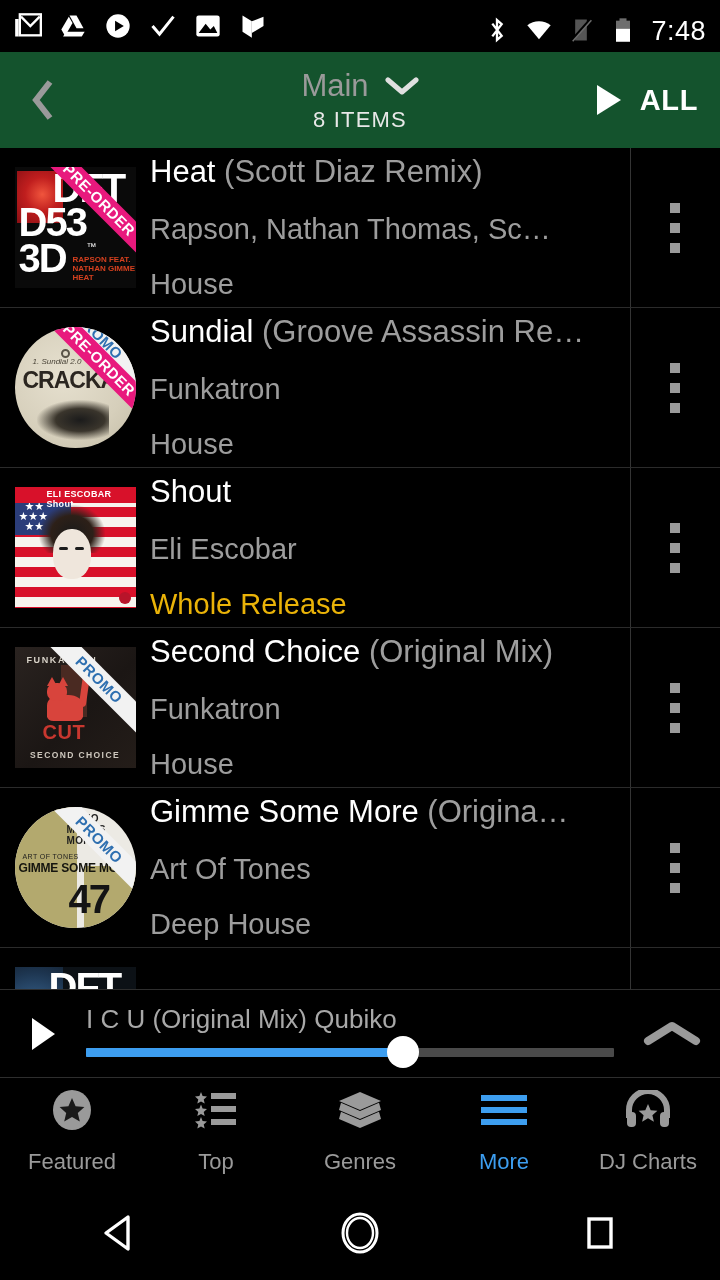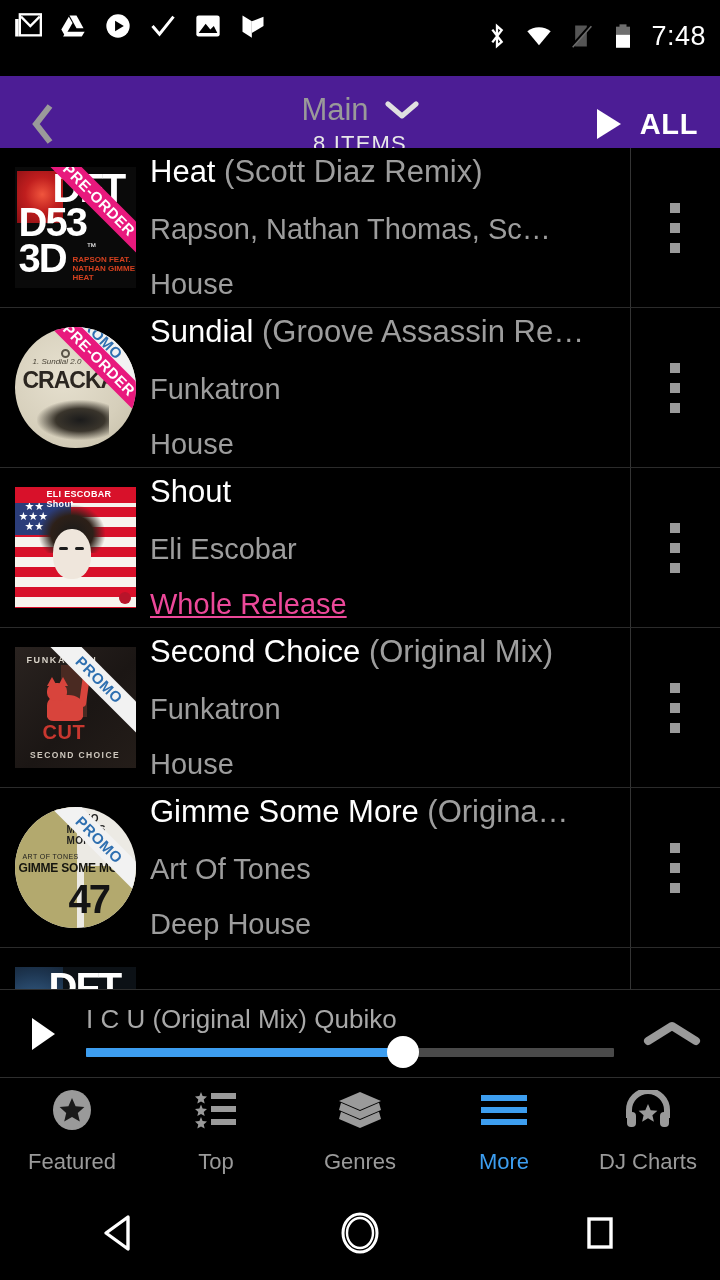--- a/index.html
+++ b/index.html
@@ -10,30 +10,29 @@
     overflow:hidden;
   }
   #app { position:relative; width:720px; height:1280px; background:#000; }
 
   
   .statusbar{
     height:52px; background:#000; display:flex; align-items:center;
     padding:0 14px; position:relative;
   }
   .sb-left{ display:flex; align-items:center; gap:17px; }
-  .sb-right{ position:absolute; right:14px; top:8px; height:56px;
-             display:flex; align-items:center; gap:14px; }
+  .sb-right{ position:absolute; right:14px; top:16px; height:56px;
+             display:flex; align-items:flex-start; gap:14px; }
   .sb-ico{ width:28px; height:28px; display:block; }
   .sb-time{ color:#fff; font-size:27px; letter-spacing:.5px; font-family:"Liberation Sans",sans-serif; }
 
   
   .header{
-    height:96px; background:#4c1d95; display:flex; align-items:center;
+    height:96px; background:#14532d; display:flex; align-items:center;
     position:relative;
-    margin-top:24px;
   }
   .hdr-back{ width:86px; height:96px; display:flex; align-items:center; justify-content:center;
              cursor:pointer; }
   .hdr-center{ position:absolute; left:0; right:0; top:0; height:96px;
                display:flex; flex-direction:column; align-items:center; justify-content:center;
                pointer-events:none; }
   .hdr-title-row{ display:flex; align-items:center; gap:16px; pointer-events:auto; cursor:pointer; }
   .hdr-title{ color:#9a9a9a; font-size:31px; font-weight:400; }
   .hdr-sub{ color:#e8e8e8; font-size:22px; letter-spacing:1.2px; margin-top:3px; }
   .hdr-all{ position:absolute; right:22px; top:0; height:96px; display:flex;
@@ -46,21 +45,21 @@
   .art-wrap{ width:150px; display:flex; align-items:center; justify-content:center; }
   .art{ position:relative; width:121px; height:121px; overflow:hidden; }
   .art.circle{ border-radius:50%; }
 
   .meta{ flex:1; min-width:0; padding-right:16px; display:flex; flex-direction:column; justify-content:center; gap:19px; }
   .l1{ font-size:31px; white-space:nowrap; overflow:hidden; line-height:1.25; }
   .l1 .t{ color:#ffffff; }
   .l1 .v{ color:#9d9d9d; }
   .l2{ font-size:29px; color:#9d9d9d; white-space:nowrap; overflow:hidden; line-height:1.25; }
   .l3{ font-size:29px; color:#9d9d9d; white-space:nowrap; overflow:hidden; line-height:1.25; }
-  .l3.link{ color:#ec4899;text-decoration:underline; }
+  .l3.link{ color:#eab308; }
 
   .sep{ position:absolute; left:630px; top:0; width:1px; height:100%; background:#343434; }
   .kebab{ position:absolute; right:0; top:0; width:90px; height:100%;
           display:flex; flex-direction:column; align-items:center; justify-content:center; gap:10px; cursor:pointer; }
   .kebab i{ width:10px; height:10px; background:#9a9a9a; display:block; }
 
   
   .ribbon{
     position:absolute; width:190px; text-align:center;
     font-size:15px; font-weight:bold; letter-spacing:.5px;

